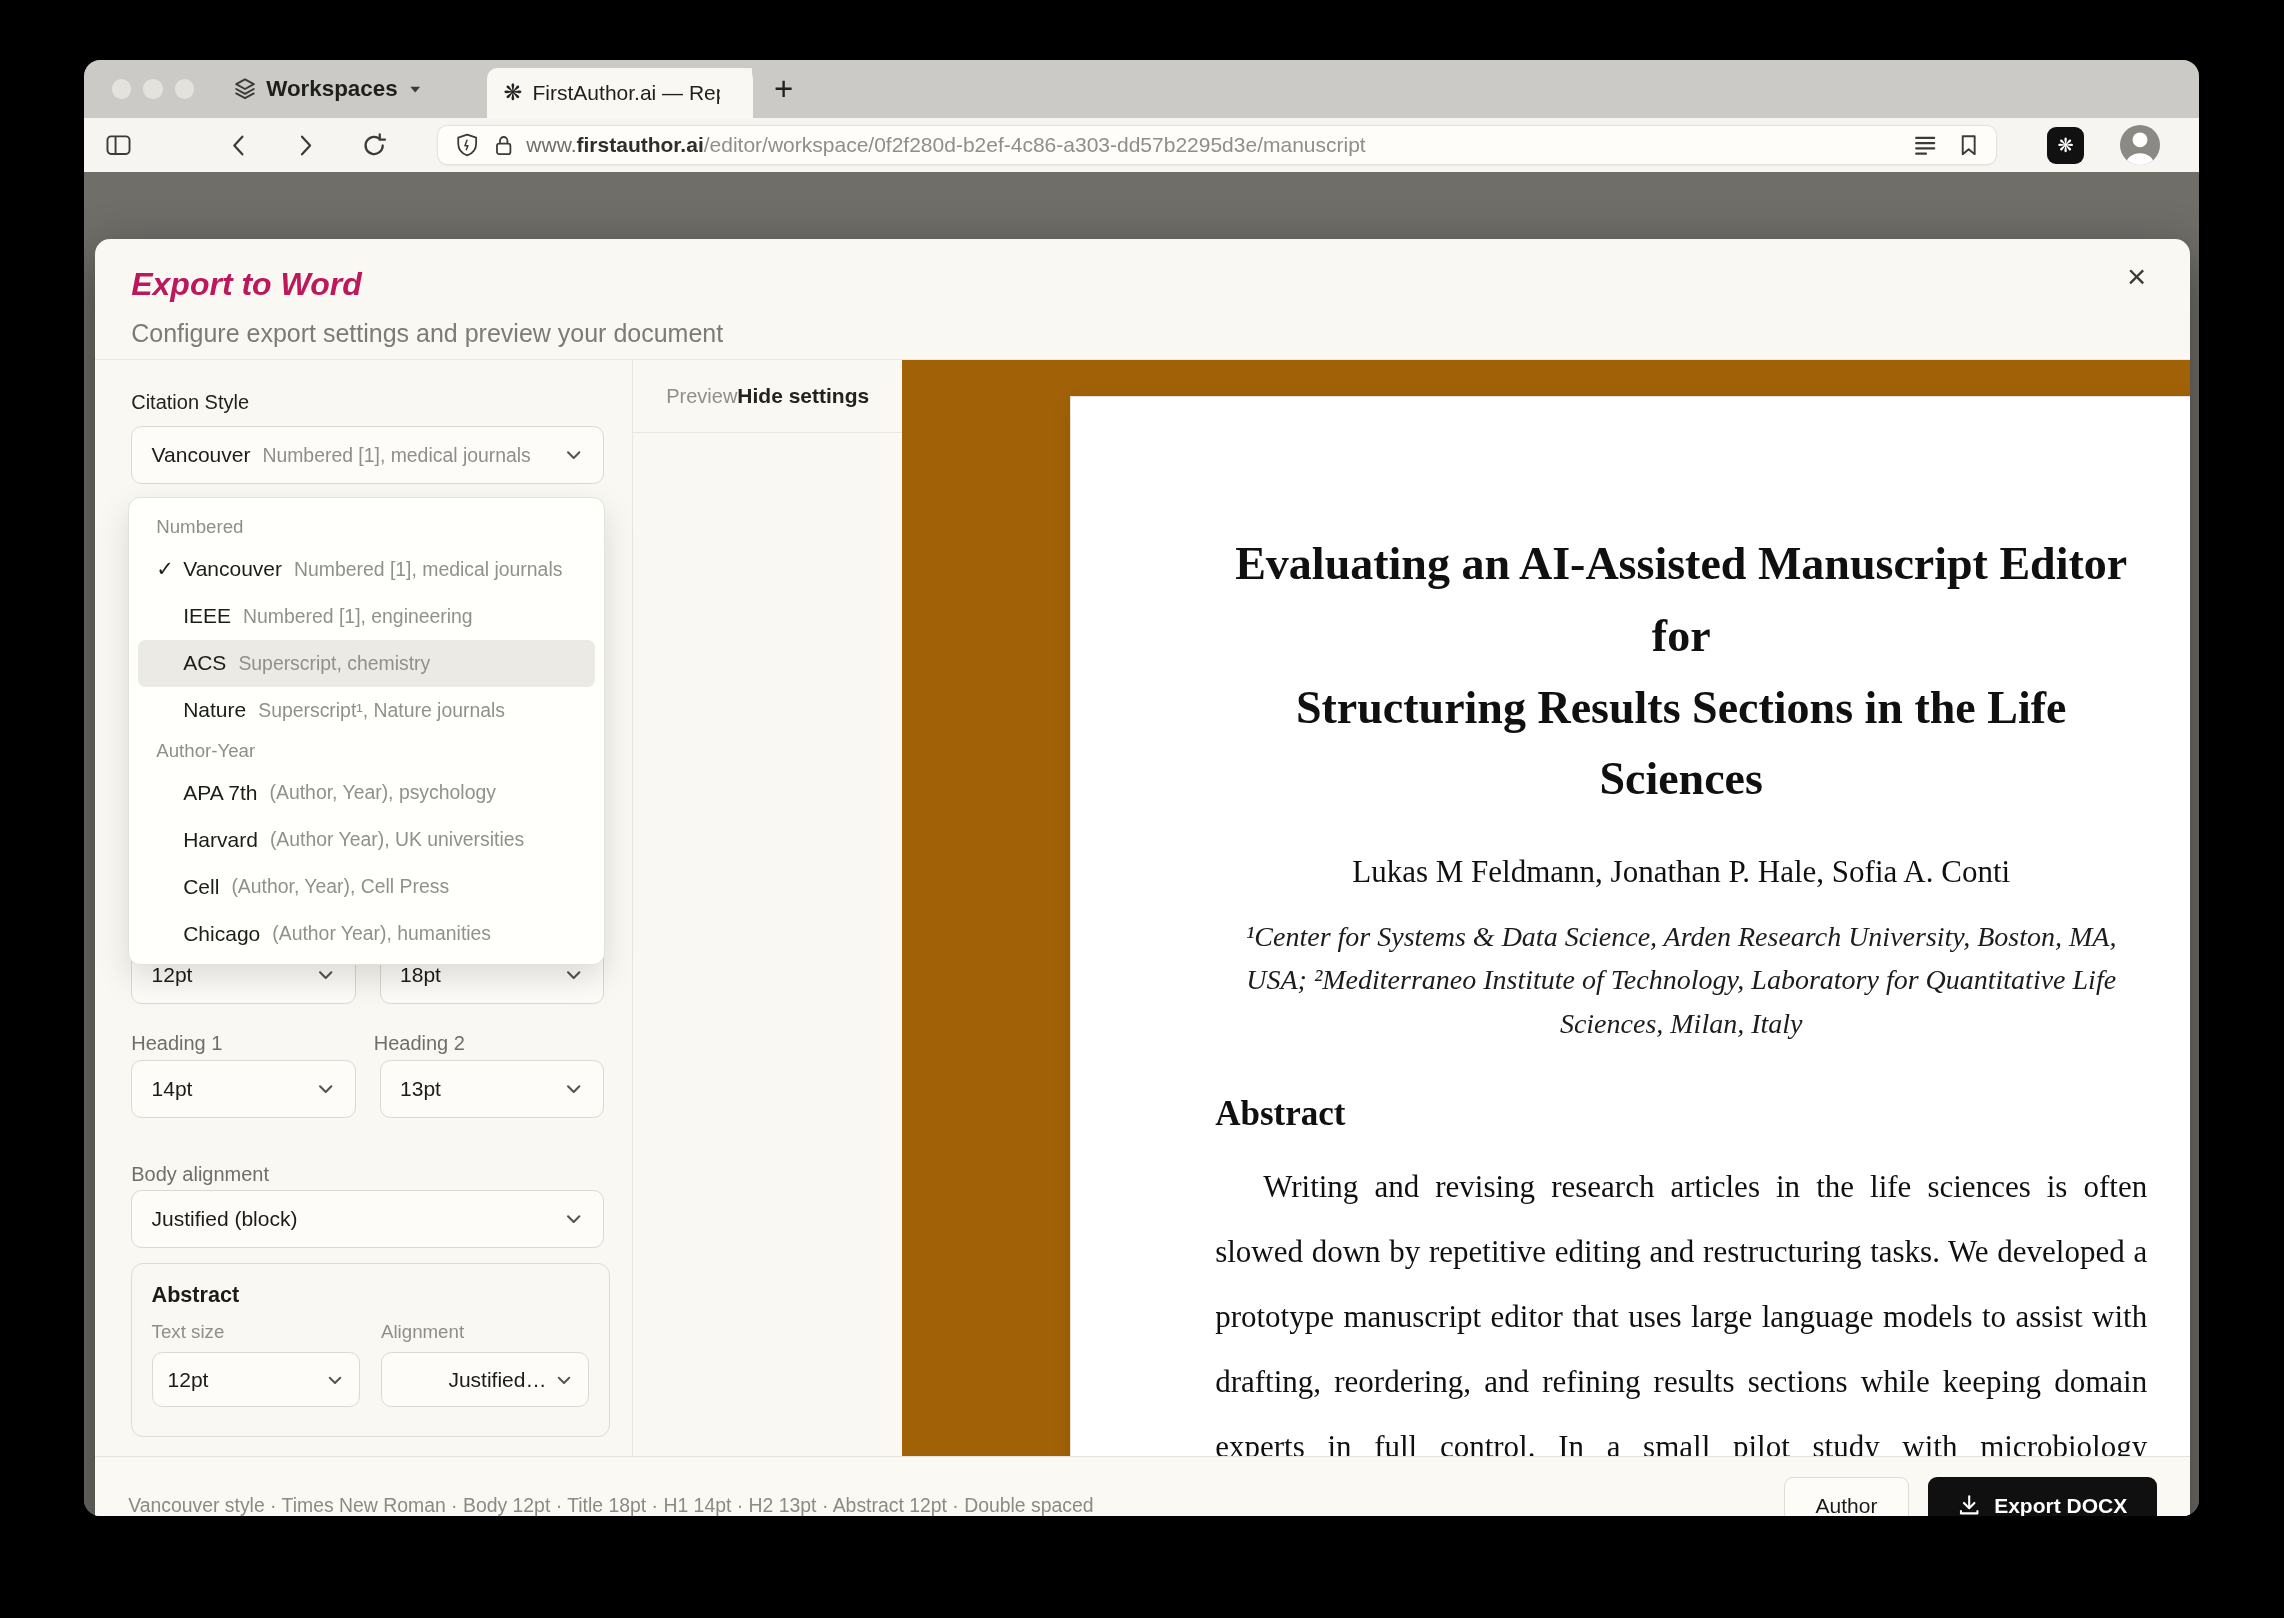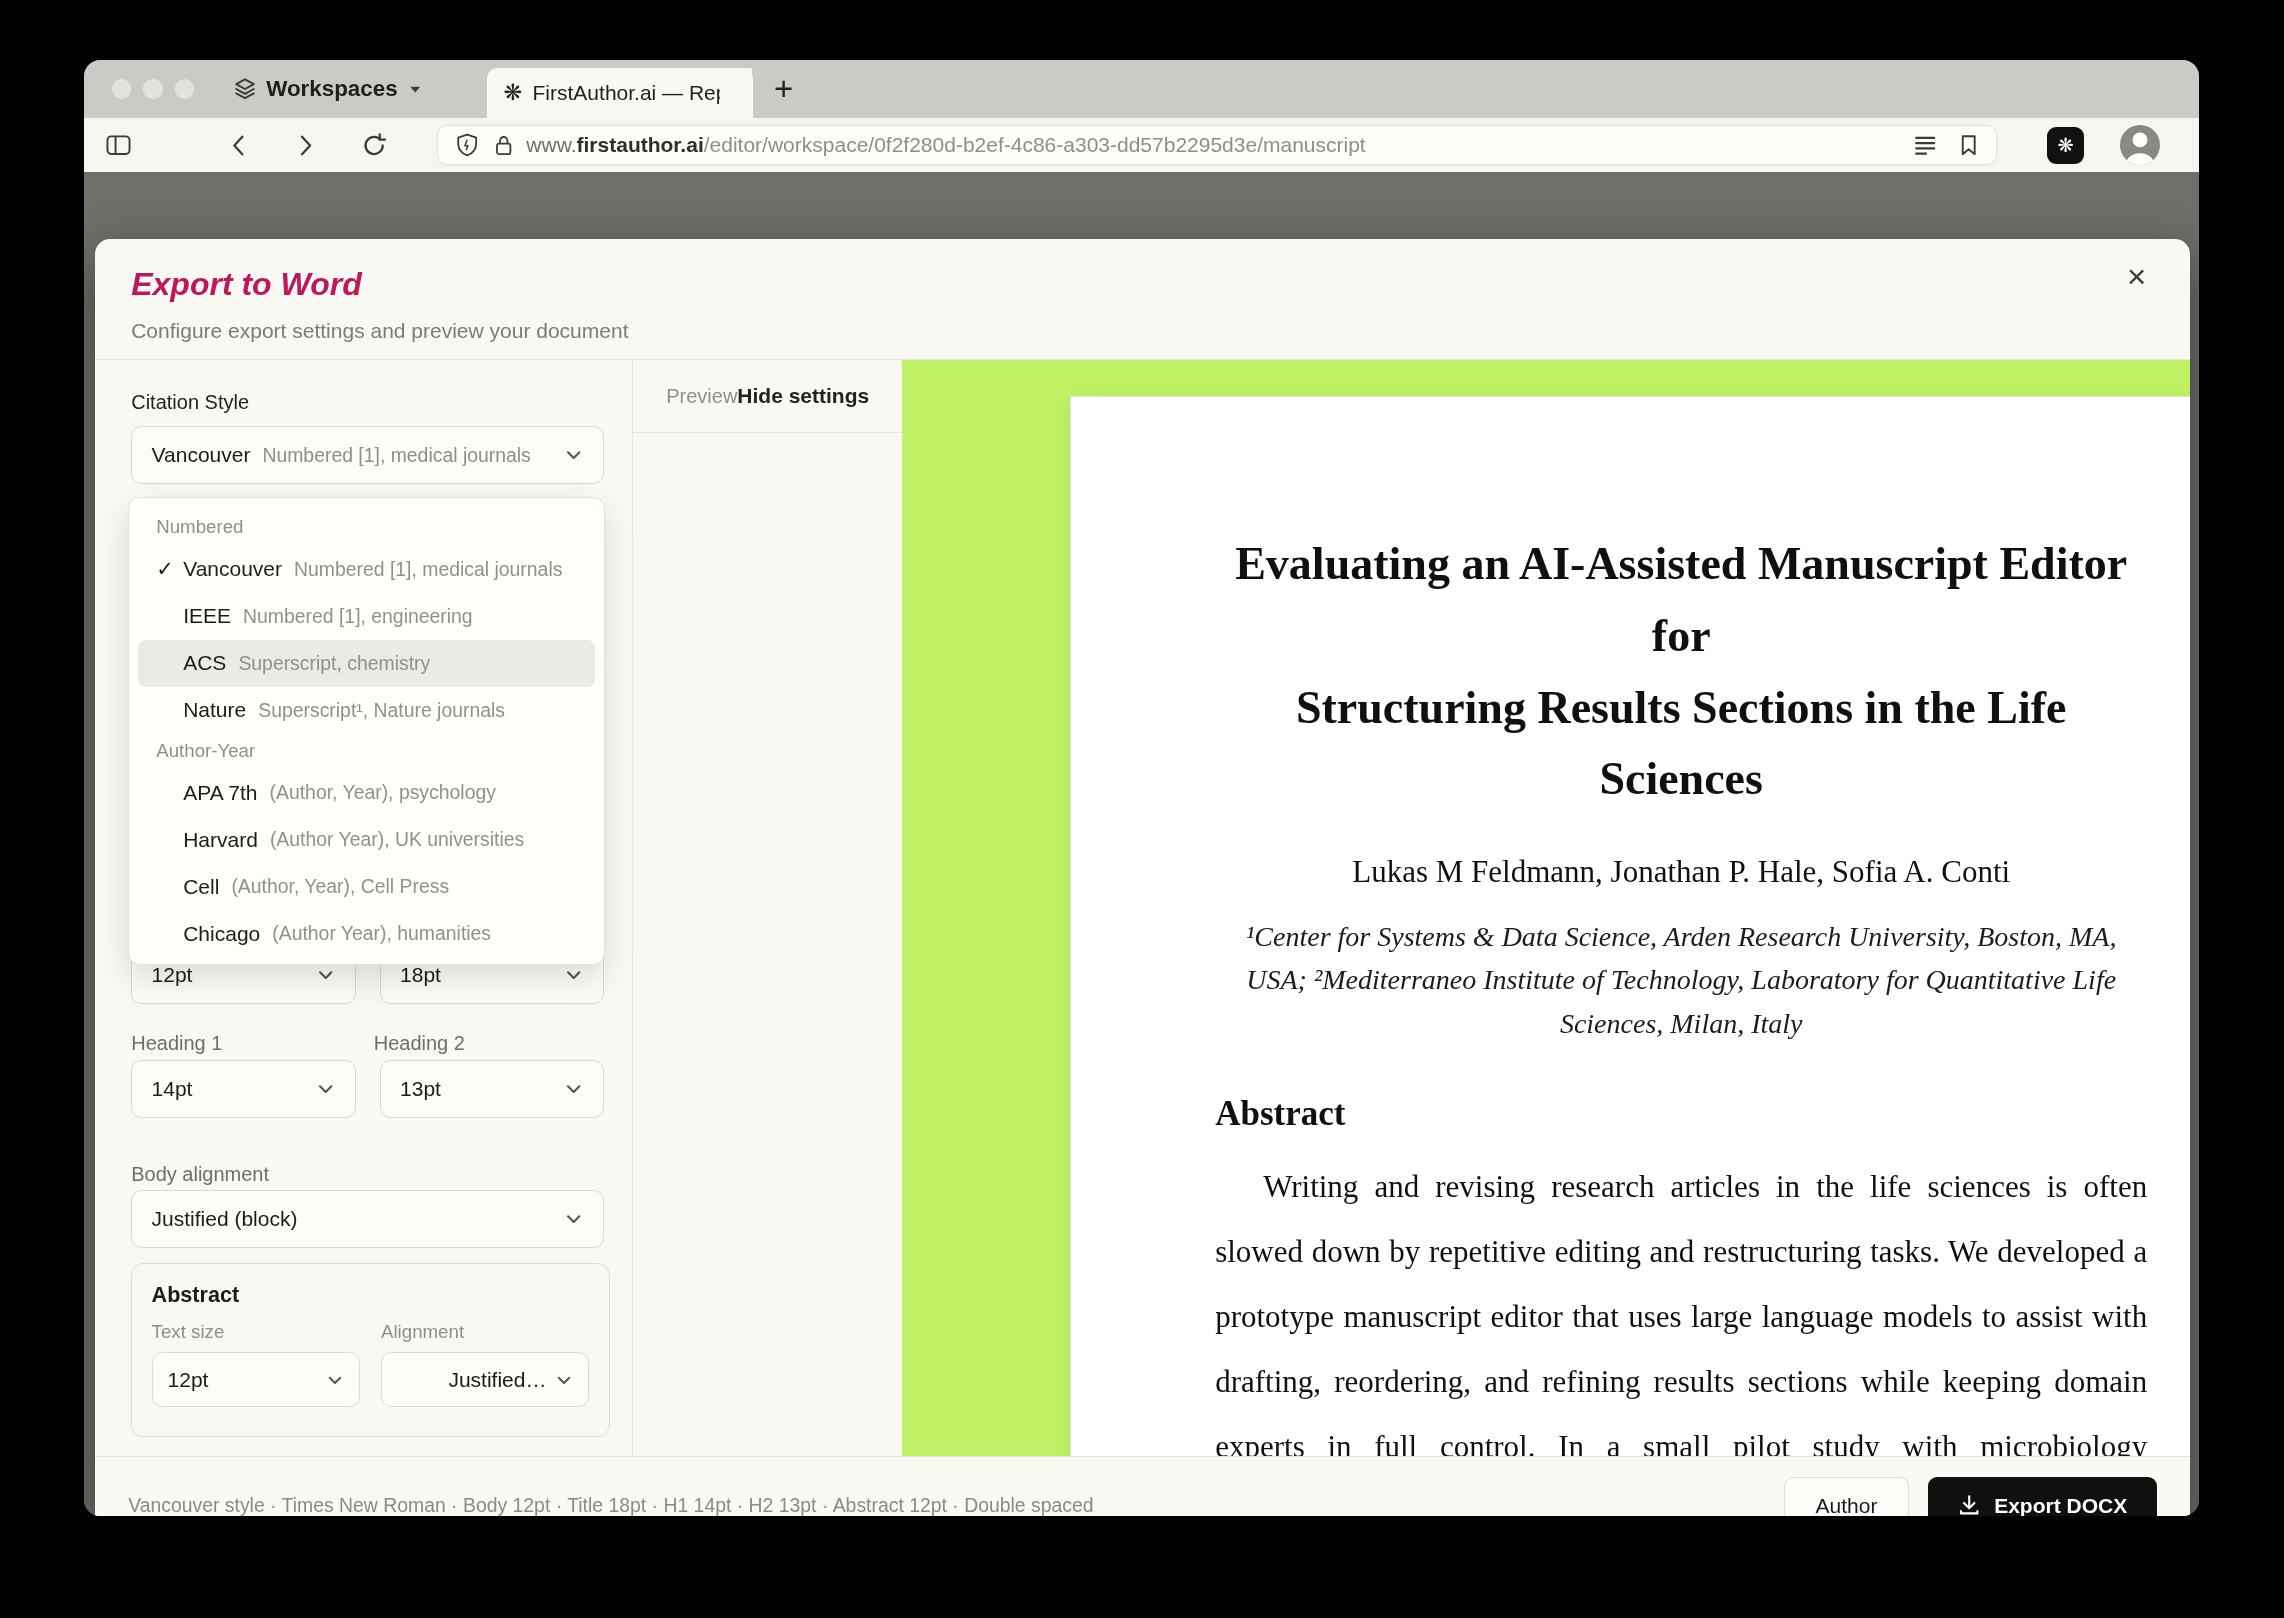--- a/index.html
+++ b/index.html
@@ -45,21 +45,21 @@
             color:#fff; display:flex; align-items:center; justify-content:center; font-size:19.4px; }
   .avatar { margin-left:19.4px; width:40px; height:40px; border-radius:50%; background:#8a8984; overflow:hidden;
             display:flex; align-items:center; justify-content:center; }
 
   
   .backdrop { position:absolute; left:0; top:112px; right:0; bottom:0; background:#6f6e69; }
   .modal { position:absolute; left:11.2px; top:67px; width:2095px; height:1315px; background:#f9f8f2;
            border-radius:15px; box-shadow:0 18px 52px rgba(0,0,0,.45); display:flex; flex-direction:column; overflow:hidden; }
   .mhead { position:relative; height:121px; border-bottom:0.7px solid #e7e6df; padding:27px 36px 0; }
   .mtitle { font-size:32px; font-weight:700; color:#be185d;font-style:italic; }
-  .msub { font-size:21px; color:#7c7b75; margin-top:16.4px; }
+  .msub { font-size:25px; color:#7c7b75; margin-top:16.4px; }
   .mclose { position:absolute; right:31px; top:15px; font-size:33px; color:#3c3b37; font-weight:300;
             width:45px; height:45px; display:flex; align-items:center; justify-content:center; }
 
   .mbody { flex:1; display:flex; min-height:0; }
   .leftpanel { position:relative; width:537px; }
   .rightpanel { flex:1; border-left:0.7px solid #e7e6df; display:flex; flex-direction:row; min-width:0; }
 
   
   .plabel { font-size:20px; color:#23221f; }
   .glabel { font-size:19.4px; color:#8f8e88; }
@@ -101,21 +101,21 @@
   .dd-item.hl { background:#eceae4; }
   .dd-check { width:27px; font-size:21px; color:#1c1c1a; }
   .dd-name { font-size:21px; color:#1c1c1a; font-weight:500; white-space:nowrap; }
   .dd-desc { font-size:19.4px; color:#91908a; margin-left:12px; white-space:nowrap; }
 
   
   .pbar { height:73px; display:flex; align-items:center; justify-content:space-between;
           padding:0 33px; border-bottom:0.7px solid #e7e6df; }
   .pbar .pv { font-size:20px; color:#8f8e88; }
   .pbar .hs { font-size:21px; font-weight:600; color:#23221f; }
-  .pcontent { flex:1; position:relative; background:#bef264; overflow:hidden; }
+  .pcontent { flex:1; position:relative; background:#a16207; overflow:hidden; }
   .page { position:absolute; left:168px; top:36px; width:1222px; height:1120px; background:#fff;
           border:0.7px solid #e3e2db; box-shadow:0 6px 21px rgba(0,0,0,.07);
           padding:131px 144px 0; font-family:"Liberation Serif", serif; color:#101010; }
   .doc-title { font-size:46px; font-weight:700; text-align:center; line-height:1.56; }
   .doc-authors { font-size:31px; text-align:center; margin-top:39px; }
   .doc-affil { font-size:28px; font-style:italic; text-align:center; line-height:1.55; margin-top:25px; color:#1c1c1c; }
   .doc-h1 { font-size:35px; font-weight:700; margin-top:49px; }
   .doc-abs { font-size:31px; line-height:2.1; text-align:justify; text-indent:48px; margin-top:19.4px; }
 
   

